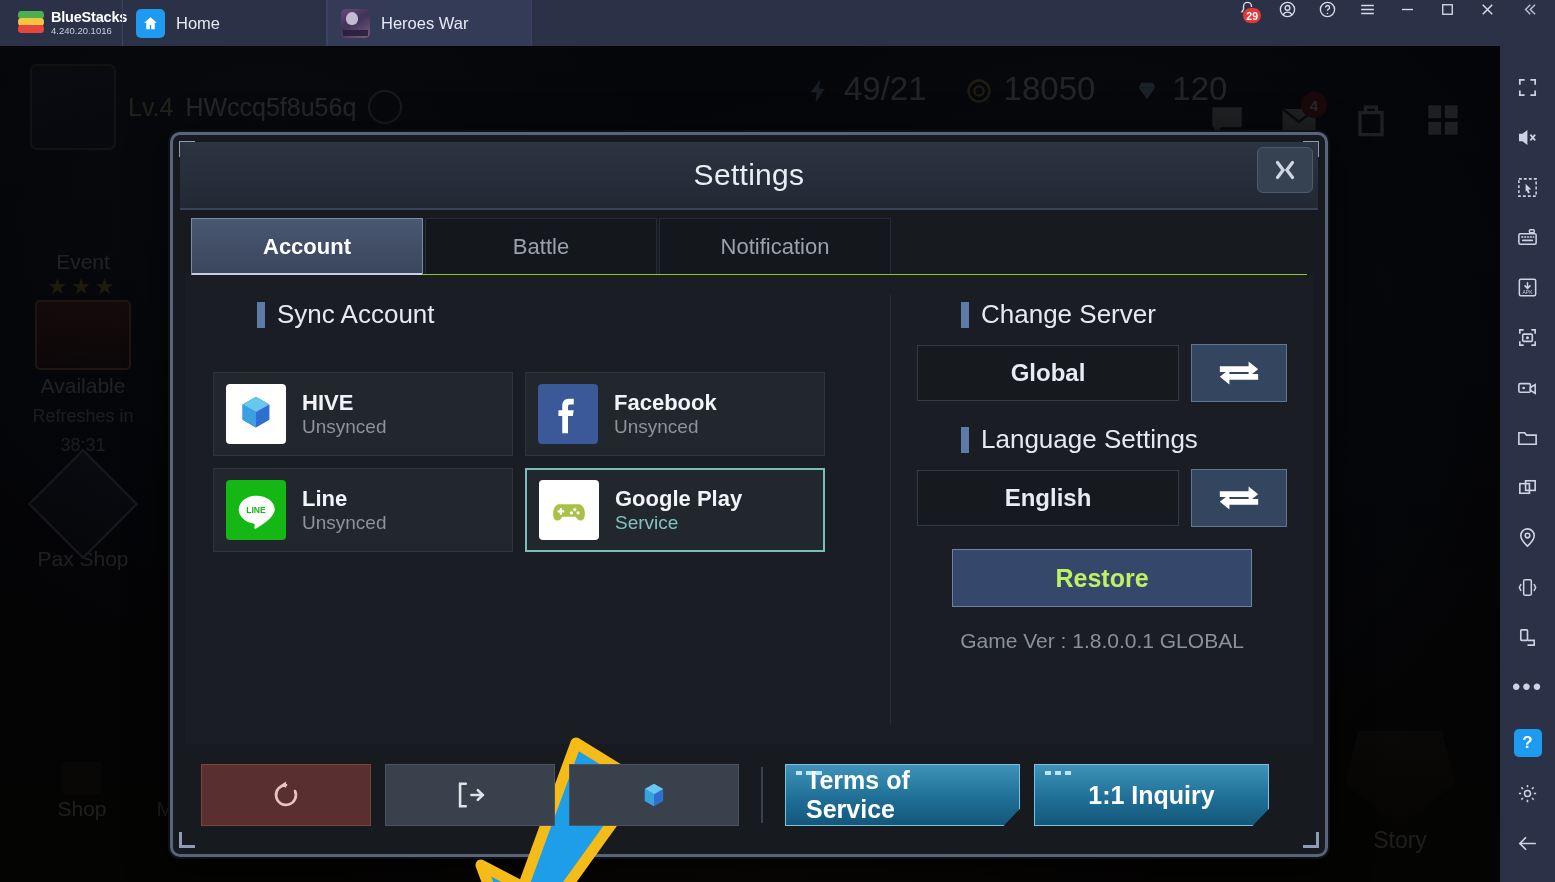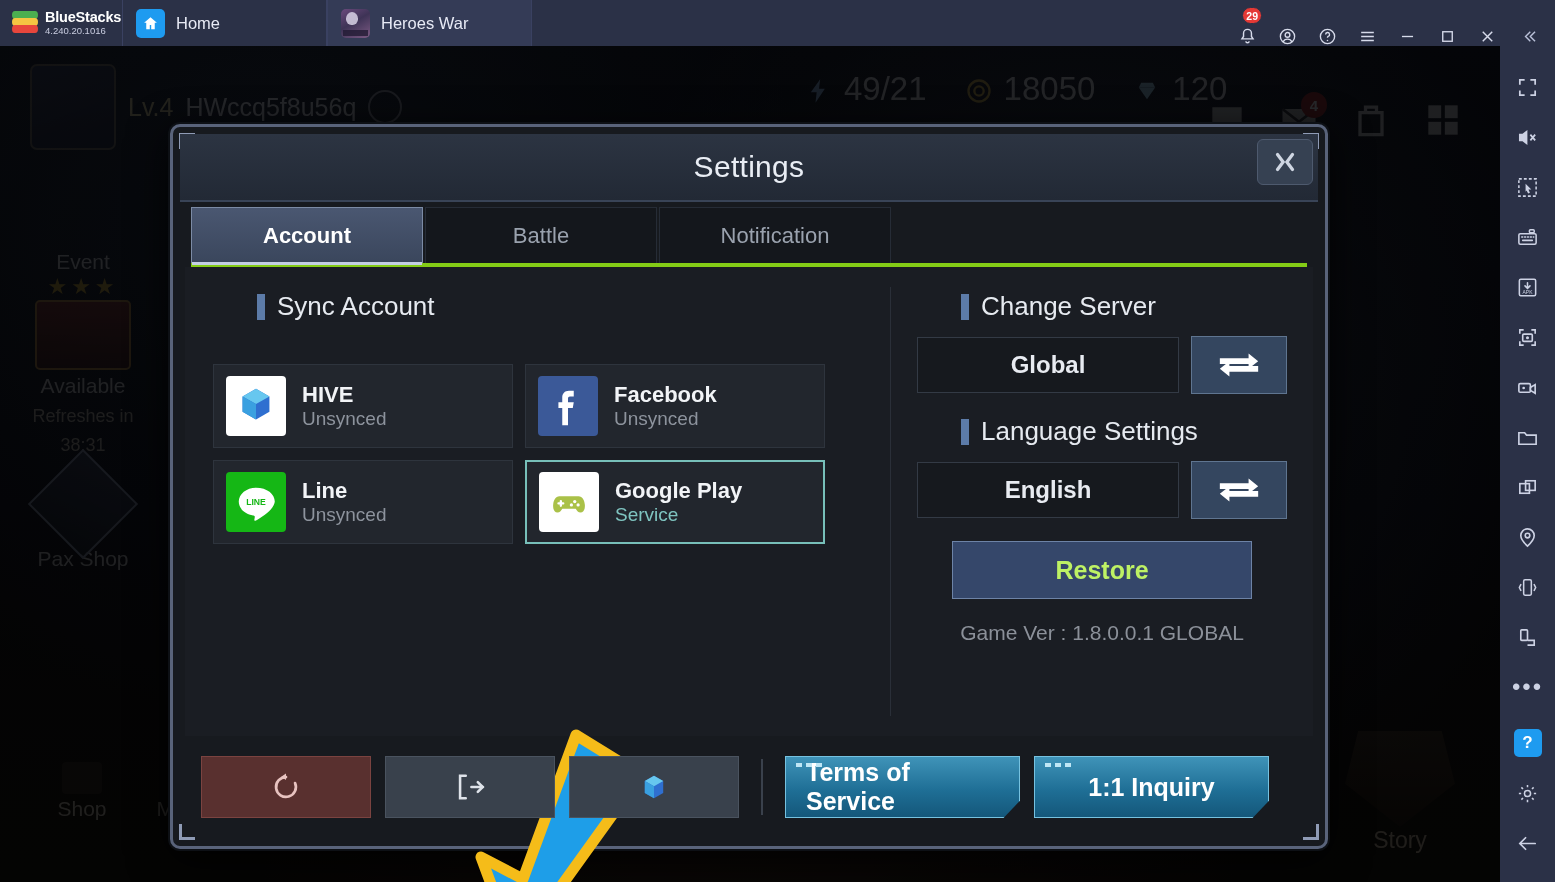--- a/index.html
+++ b/index.html
@@ -10,21 +10,21 @@
     overflow: hidden;
   }
   #root { position: relative; width: 1555px; height: 882px; background:#05070a; }
 
   
   .bs-titlebar {
     position: absolute; top:0; left:0; width:1555px; height:46px;
     background:#2b3147; display:flex; align-items:stretch;
   }
   .bs-brand {
-    width:122px; display:flex; align-items:center; gap:7px; padding-left:12px;
+    width:122px; display:flex; align-items:center; gap:7px; padding-left:18px;
     background:#2b3147;
   }
   .bs-logo { width:26px; height:24px; position:relative; flex:none; }
   .bs-logo i { position:absolute; left:0; width:26px; height:8px; border-radius:3px/4px; display:block; }
   .bs-logo i:nth-child(1){ top:0;  background:#4caf50; }
   .bs-logo i:nth-child(2){ top:7px;background:#f5c542; }
   .bs-logo i:nth-child(3){ top:14px;background:#e8463c; }
   .bs-brand-txt { line-height:1.05; }
   .bs-name { color:#fff; font-size:14.5px; font-weight:bold; letter-spacing:-0.2px; }
   .bs-ver { color:#c9cde0; font-size:9.5px; }
@@ -51,21 +51,21 @@
     border-radius:50% 50% 45% 45%; background:#d9d2e6; opacity:.85;
   }
   .game-icon::before{
     content:""; position:absolute; left:2px; bottom:2px; right:2px; height:6px;
     background:#221a33; opacity:.8;
   }
 
   .bs-spacer { flex:1; }
   .bs-sys { display:flex; align-items:center; gap:0px; padding-right:4px; }
   .bs-sys-btn {
-    width:40px; height:46px; display:flex; align-items:flex-end; justify-content:center;
+    width:40px; height:46px; display:flex; align-items:flex-start; justify-content:center;
     position:relative;
   }
   .bs-sys-btn svg { width:19px; height:19px; }
   .bs-badge {
     position:absolute; top:7px; right:5px; min-width:17px; height:17px;
     background:#e53935; color:#fff; border-radius:9px; font-size:10.5px;
     display:flex; align-items:center; justify-content:center; font-weight:bold;
     padding:0 3px; border:1.5px solid #2b3147;
   }
   .bs-collapse { width:44px; }
@@ -126,21 +126,21 @@
   .hud-hex { position:absolute; bottom:28px; width:150px; text-align:center; color:#cfc3b2; font-size:23px; }
   .hud-hex.arena{ left:1170px;} .hud-hex.story{ left:1325px;}
   .hud-hexshape{
     width:110px;height:96px;margin:0 auto;
     background:linear-gradient(180deg,#3a2f24,#1a1410);
     clip-path:polygon(12% 0,88% 0,100% 55%,50% 100%,0 55%);
   }
 
   
   .modal {
-    position:absolute; left:170px; top:78px; width:1158px; height:725px;
+    position:absolute; left:170px; top:86px; width:1158px; height:725px;
     background:#171a1f;
     border:3px solid #59637a;
     border-radius:10px;
     box-shadow:0 0 0 2px #0d1015, 0 10px 40px rgba(0,0,0,.85);
     padding-left:36px;
   }
   .modal-corner {
     position:absolute; width:16px; height:16px; border:3px solid #8f9bb5;
   }
   .mc-tl{ left:6px; top:6px; border-right:none; border-bottom:none;}
@@ -158,21 +158,21 @@
   .modal-close {
     position:absolute; right:12px; top:12px; width:56px; height:46px;
     background:#364152; border:1px solid #4e5a6e; border-radius:6px;
     display:flex; align-items:center; justify-content:center;
   }
   .modal-close svg{ width:30px;height:30px; }
 
   .tabs {
     position:absolute; left:18px; top:82px; right:18px; height:58px;
     display:flex; align-items:flex-end; gap:2px;
-    border-bottom:4px solid #84cc16;
+    border-bottom:1px solid #84cc16;
   }
   .tab {
     height:56px; display:flex; align-items:center; justify-content:center;
     color:#9aa2ae; font-size:22px; background:#14171c;
     border:1px solid #262c36; border-bottom:none;
     position:relative;
   }
   .tab:nth-child(1){ width:232px; }
   .tab:nth-child(2){ width:232px; }
   .tab:nth-child(3){ width:232px; }

